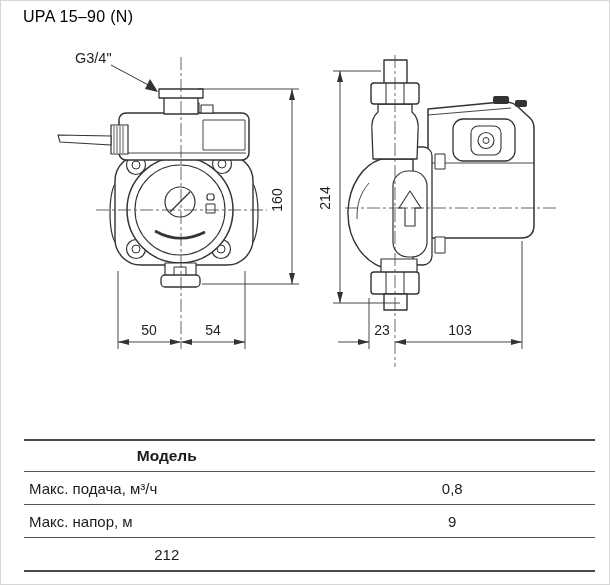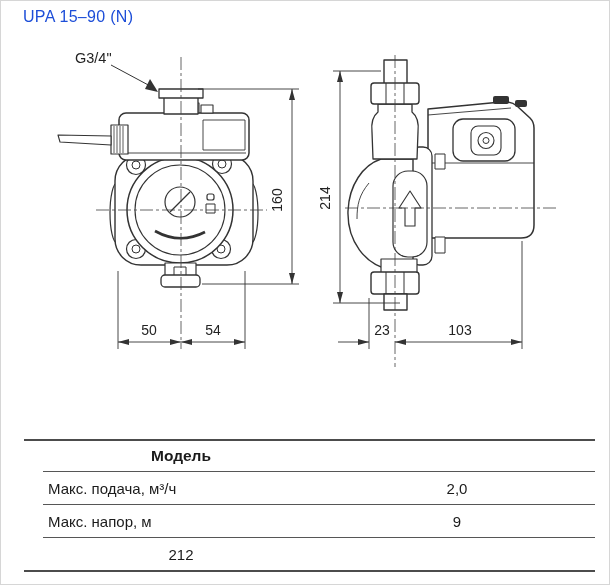--- a/index.html
+++ b/index.html
@@ -2,34 +2,34 @@
 <html><head>
 <meta charset="utf-8">
 <style>
   html,body{margin:0;padding:0;background:#fff;}
   #page{
     position:relative;width:608px;height:583px;background:#ffffff;
     border:1px solid #d6d6d6;overflow:hidden;
     font-family:"Liberation Sans","DejaVu Sans",sans-serif;color:#1b1b1b;
   }
   #title{
-    position:absolute;left:22px;top:7px;font-size:16px;letter-spacing:.3px;color:#1d4ed8;
+    position:absolute;left:22px;top:7px;font-size:16px;letter-spacing:.3px;color:#000000;
   }
   #drawing{position:absolute;left:0;top:0;}
   svg text{font-family:"Liberation Sans","DejaVu Sans",sans-serif;fill:#232323;}
   .dimtxt{font-size:14px;}
   .porttxt{font-size:14.5px;}
 
   
   #spec{
     position:absolute;left:23px;top:438px;width:571px;
     border-top:2px solid #4c4c4c;border-bottom:2px solid #4c4c4c;
     font-size:15px;
   }
-  .trow{display:flex;align-items:center;height:32px;border-top:1.5px solid #565656;margin-left:19px;}
+  .trow{display:flex;align-items:center;height:32px;border-top:1.5px solid #565656;}
   .trow.head{height:30px;border-top:none;font-weight:bold;font-size:15.5px;}
   .c1{width:50%;padding-left:5px;box-sizing:border-box;}
   .head .c1{text-align:center;padding-left:0;}
   .c2{width:50%;text-align:center;}
 </style>
 </head>
 <body>
 
 <div id="page">
 
@@ -184,21 +184,21 @@
     <text class="dimtxt" x="381" y="334" text-anchor="middle">23</text>
     <text class="dimtxt" x="459" y="334" text-anchor="middle">103</text>
   </svg>
 
   <div id="spec">
     <div class="trow head">
       <div class="c1">Модель</div>
     </div>
     <div class="trow">
       <div class="c1">Макс. подача, м³/ч</div>
-      <div class="c2">2,0</div>
+      <div class="c2">0,8</div>
     </div>
     <div class="trow">
       <div class="c1">Макс. напор, м</div>
       <div class="c2">9</div>
     </div>
     <div class="trow">
       <div class="c2">212</div>
     </div>
   </div>
 

